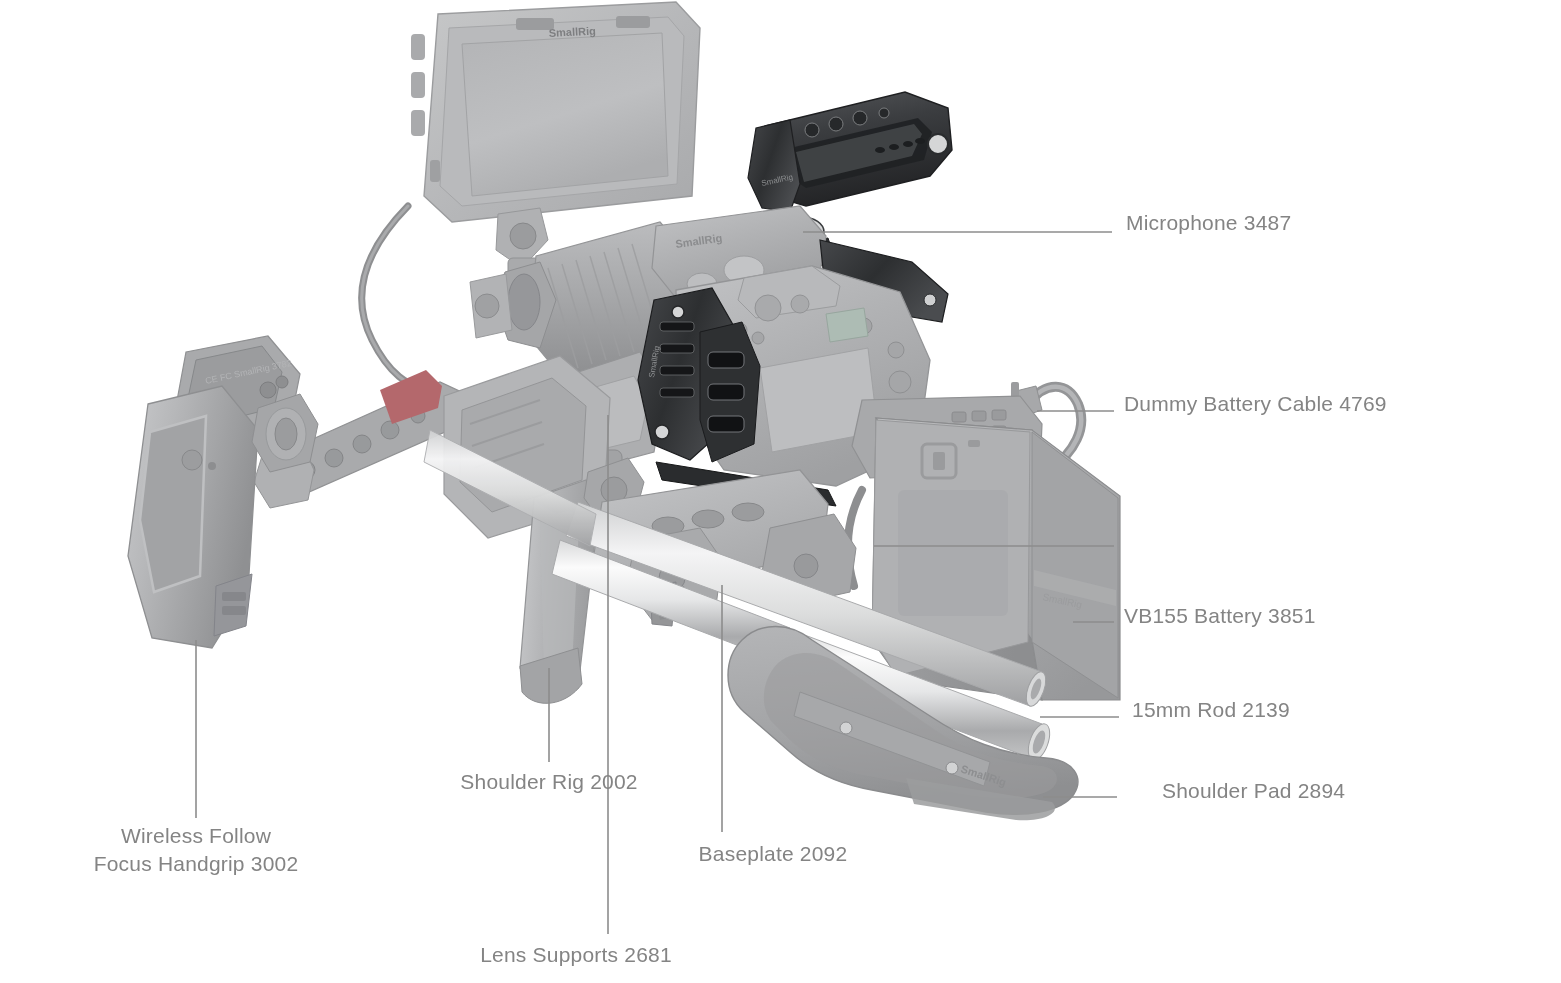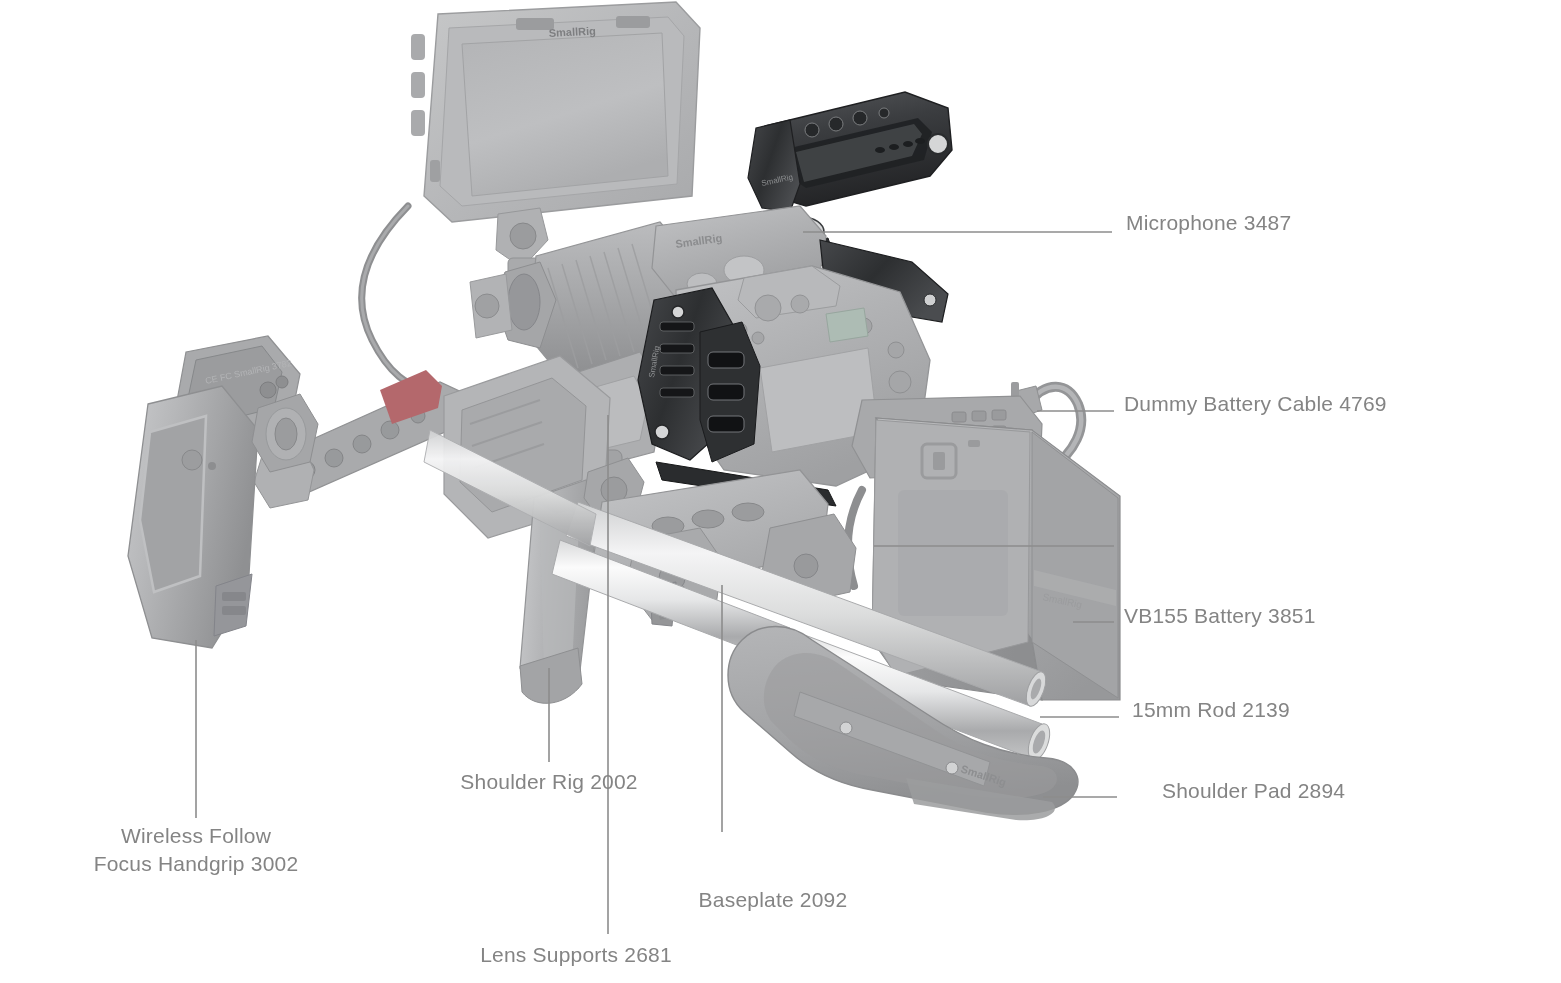--- a/index.html
+++ b/index.html
@@ -421,17 +421,17 @@
 
   <div class="callout-label right-side" style="left:1132px; top:696px;">15mm Rod 2139</div>
 
   <div class="callout-label right-side" style="left:1128px; top:777px;margin-left:34px;">Shoulder Pad 2894</div>
 
   <div class="callout-label centered" style="left:549px; top:768px;">Shoulder Rig 2002</div>
 
   <div class="callout-label centered" style="left:196px; top:822px;">Wireless Follow
 Focus Handgrip 3002</div>
 
-  <div class="callout-label centered" style="left:773px; top:840px;margin-top:46px;">Baseplate 2092</div>
+  <div class="callout-label centered" style="left:773px; top:840px;">Baseplate 2092</div>
 
   <div class="callout-label centered" style="left:576px; top:941px;">Lens Supports 2681</div>
 
 </div>
 
 </body></html>

